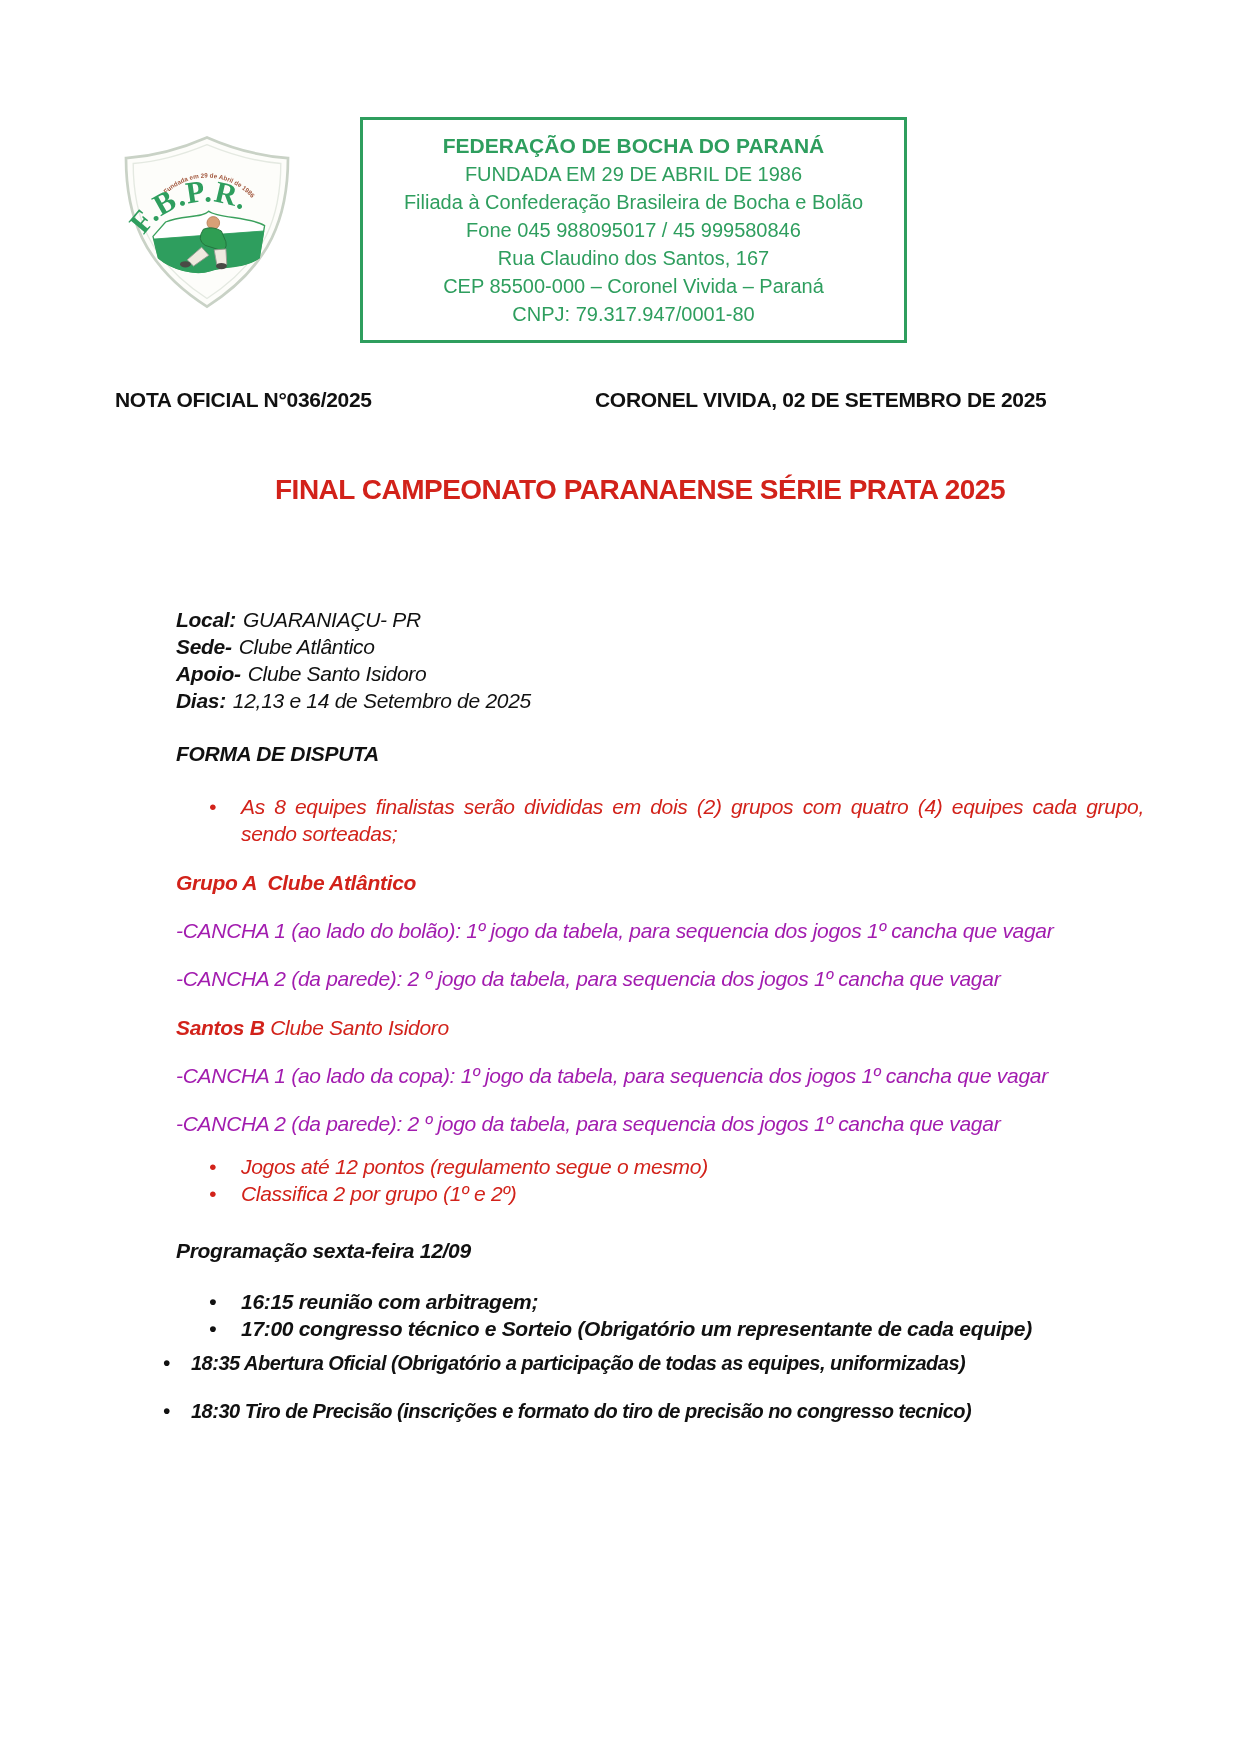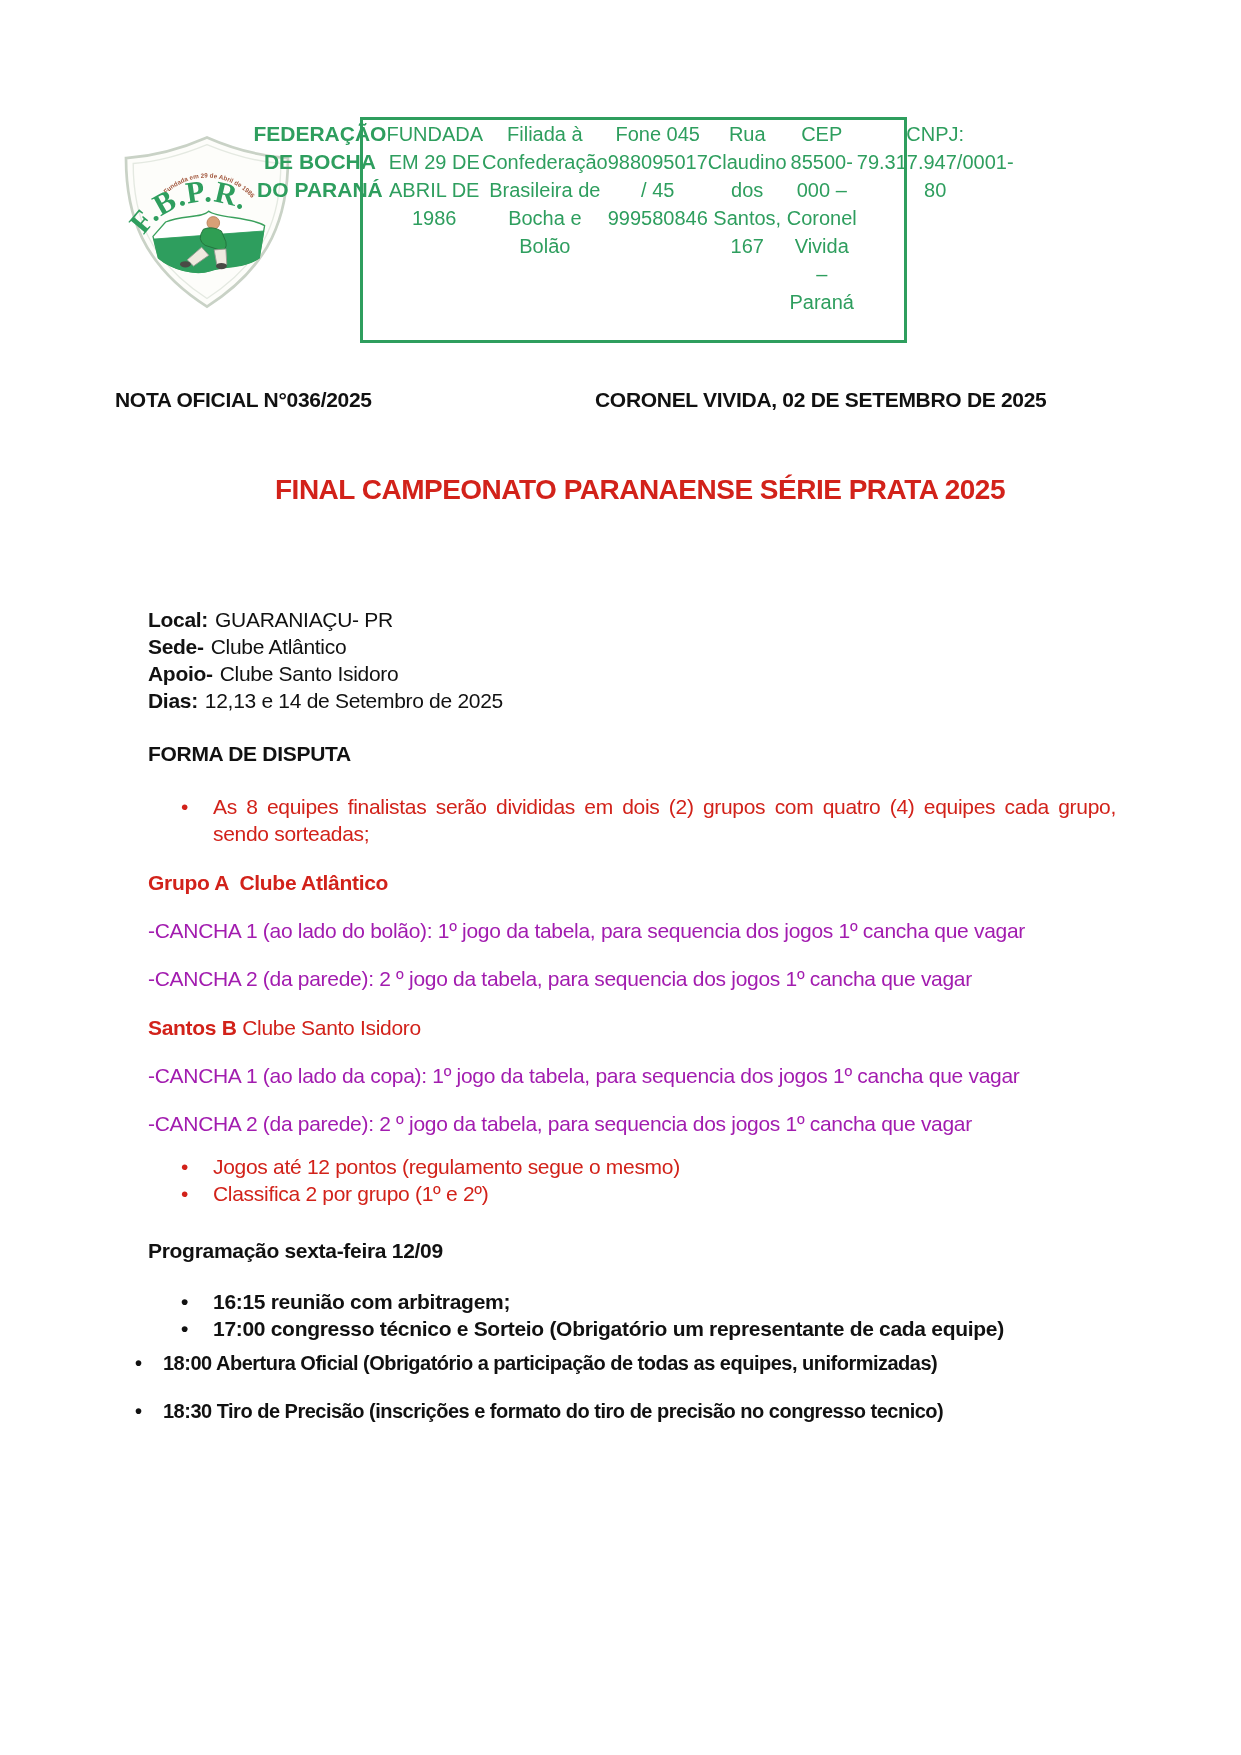--- a/index.html
+++ b/index.html
@@ -5,36 +5,36 @@
   html,body{margin:0;padding:0;background:#ffffff;}
   .page{
     position:relative; width:1241px; height:1755px; background:#ffffff;
     font-family:"Liberation Sans", sans-serif; color:#111; overflow:hidden;
   }
   
   .logo{position:absolute; left:116px; top:132px; width:182px; height:180px;}
   .header-box{
     position:absolute; left:360px; top:117px; width:547px; height:226px;
     border:3px solid #2e9e5e; box-sizing:border-box;
-    display:flex; flex-direction:row; justify-content:center;
+    display:flex; flex-direction:column; justify-content:center;
     text-align:center; color:#2e9e5e; font-size:20px; line-height:28px;
   }
   .header-box .hb-title{font-weight:bold; font-size:21px;}
   
   .nota-row{position:absolute; left:115px; top:388px; width:1011px; height:28px;
     font-weight:bold; font-size:21px; letter-spacing:-0.3px;}
   .nota-row .dateline{position:absolute; left:480px; top:0;}
   
   .doc-title{
     position:absolute; left:150px; top:474px; width:980px;
     text-align:center; color:#d2221a; font-weight:bold; font-size:28px;
     letter-spacing:-0.5px;
   }
   
-  .body{position:absolute; left:148px; top:606px; width:968px; font-size:21px; line-height:27px; letter-spacing:-0.3px;}
+  .body{position:absolute; left:176px; top:606px; width:968px; font-size:21px; line-height:27px; letter-spacing:-0.3px;font-style:italic;}
   .lbl{font-weight:bold; margin-right:7px;}
   .info-line{white-space:pre-wrap;}
   .dias{}
   .h-black{margin-top:26px; font-weight:bold;}
   .red{color:#d2221a;}
   ul{list-style:none; margin:0; padding:0;}
   ul.bullets{padding-left:65px;}
   ul.bullets > li{position:relative; text-align:justify; white-space:normal;}
   ul.bullets > li::before{
     content:"•"; position:absolute; left:-32px; top:0; font-size:21px;
@@ -134,18 +134,18 @@
     </ul>
 
     <div class="prog-h">Programação sexta-feira 12/09</div>
 
     <ul class="bullets prog-inner">
       <li>16:15  reunião com arbitragem;</li>
       <li>17:00  congresso técnico e Sorteio (Obrigatório um representante de cada equipe)</li>
     </ul>
 
     <ul class="prog-outer">
-      <li>18:00 Abertura Oficial (Obrigatório a participação de todas as equipes, uniformizadas)</li>
+      <li>18:35 Abertura Oficial (Obrigatório a participação de todas as equipes, uniformizadas)</li>
       <li>18:30 Tiro de Precisão (inscrições e formato do tiro de precisão no congresso tecnico)</li>
     </ul>
 
   </div>
 </div>
 
 </body></html>

